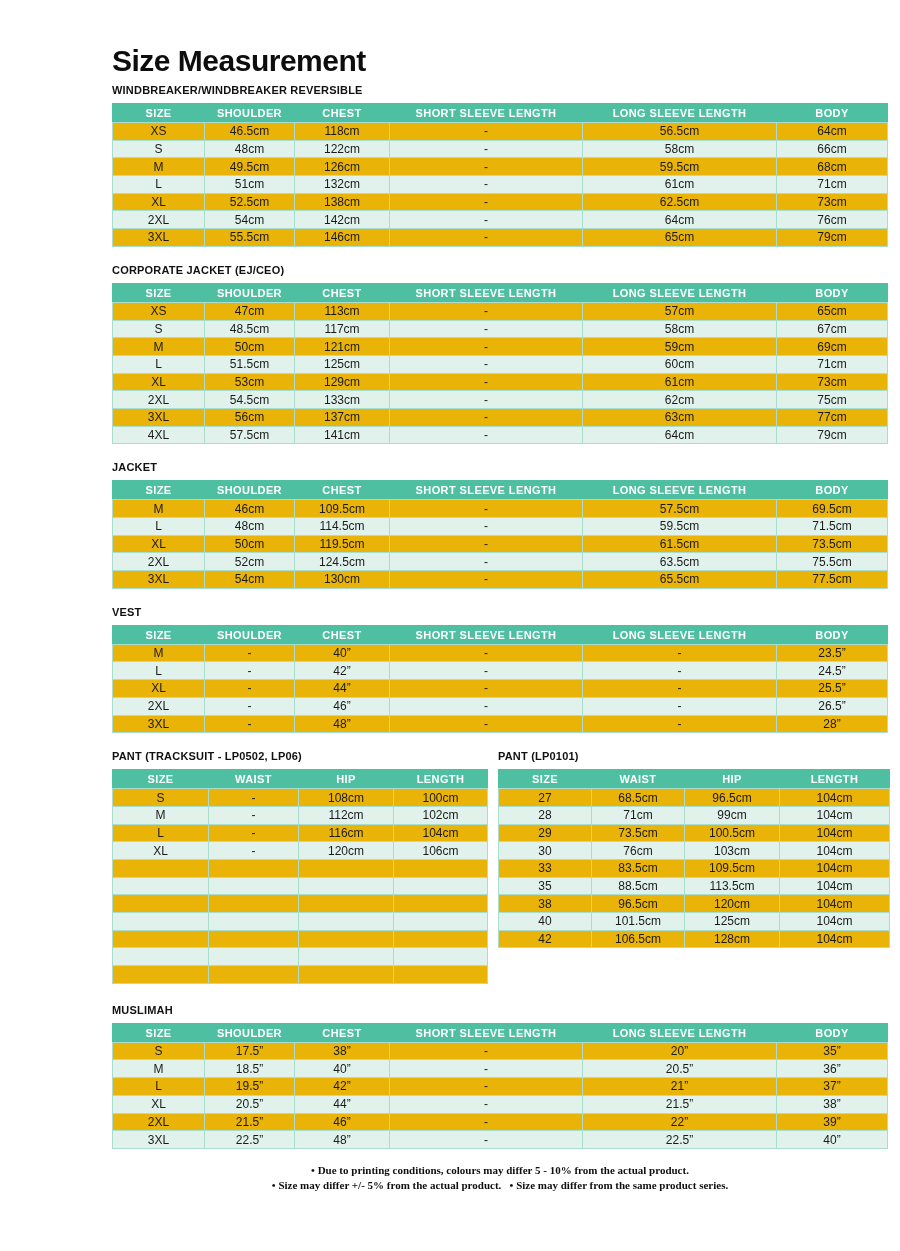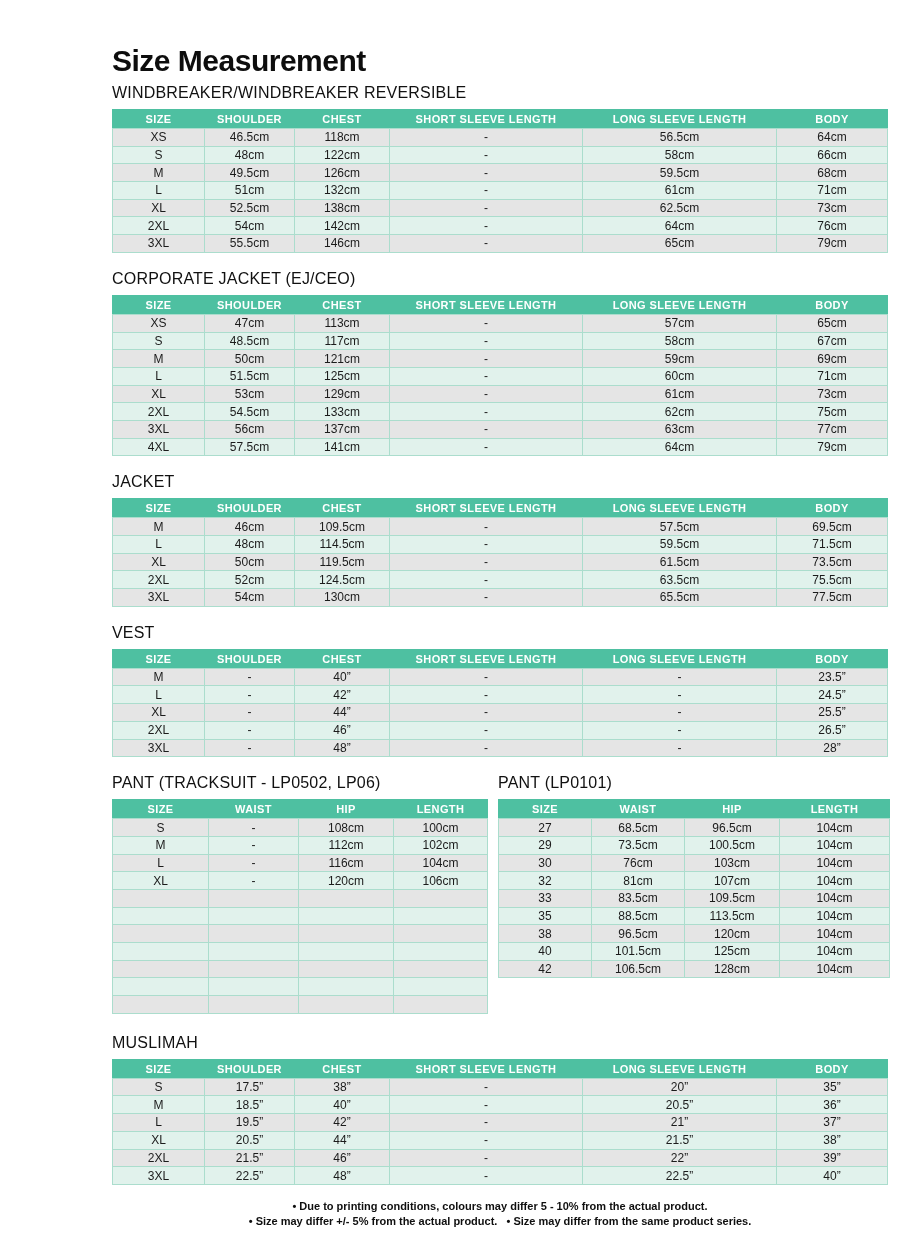--- a/index.html
+++ b/index.html
@@ -8,23 +8,23 @@
     --border:#ABDDCD;
     --text:#1B1B1B;
     --header-text:#FFFFFF;
   }
   *{box-sizing:border-box;margin:0;padding:0;}
   html,body{background:#ffffff;}
   body{font-family:"Liberation Sans",sans-serif;color:var(--text);}
   .page{position:relative;width:900px;height:1251px;background:#ffffff;overflow:hidden;padding-left:45px;}
   .content{position:absolute;left:112px;top:44px;width:776px;}
   h1.title{font-size:30px;line-height:34px;font-weight:800;letter-spacing:-0.5px;color:#0d0d0d;margin-bottom:6px;}
-  .section-title{font-size:16px;font-weight:400;letter-spacing:0.2px;color:#111;margin-top:17px;margin-bottom:7px;}
+  .section-title{font-size:11px;font-weight:700;letter-spacing:0.2px;color:#111;margin-top:17px;margin-bottom:7px;}
   .first .section-title{margin-top:0;}
-  table.data-table{border-collapse:collapse;table-layout:fixed;background:#e5e5e5;}
+  table.data-table{border-collapse:collapse;table-layout:fixed;background:#eab308;}
   table.main-cols{width:775px;}
   table.pant-left{width:375px;}
   table.pant-right{width:391px;}
   .data-table th{
     background:var(--header-bg);color:var(--header-text);
     font-size:11px;font-weight:700;letter-spacing:0.4px;
     height:19px;text-align:center;vertical-align:middle;
     border:1px solid var(--header-bg);
     border-left:1px solid rgba(255,255,255,0.55);
     border-bottom:1px solid var(--border);
@@ -32,21 +32,21 @@
   .data-table th:first-child{border-left:1px solid var(--header-bg);}
   .data-table td{
     font-size:12px;height:17.7px;text-align:center;vertical-align:middle;
     border:1px solid var(--border);color:var(--text);
   }
   .data-table tbody tr:nth-child(even) td{background:var(--row-alt-bg);}
   .pant-row{display:flex;gap:10px;align-items:flex-start;}
   .pant-col{flex:0 0 auto;}
   .muslimah-section .section-title{margin-top:20px;}
   .footer{margin-top:14px;text-align:center;}
-  .footer .note{font-size:11px;font-weight:700;line-height:15px;white-space:pre-wrap;color:#0f0f0f;}
+  .footer .note{font-size:11px;font-weight:700;line-height:15px;white-space:pre-wrap;color:#0f0f0f;font-family:Liberation Serif, serif;}
 </style>
 </head>
 <body>
 
 <div class="page">
   <div class="content">
 
     <h1 class="title">Size Measurement</h1>
 
     <section class="first">
@@ -459,35 +459,35 @@
               </tr>
             </thead>
             <tbody>
               <tr>
                 <td>27</td>
                 <td>68.5cm</td>
                 <td>96.5cm</td>
                 <td>104cm</td>
               </tr>
               <tr>
+                <td>28</td>
+                <td>71cm</td>
+                <td>99cm</td>
+                <td>104cm</td>
+              </tr>
+              <tr>
                 <td>29</td>
                 <td>73.5cm</td>
                 <td>100.5cm</td>
                 <td>104cm</td>
               </tr>
               <tr>
                 <td>30</td>
                 <td>76cm</td>
                 <td>103cm</td>
-                <td>104cm</td>
-              </tr>
-              <tr>
-                <td>32</td>
-                <td>81cm</td>
-                <td>107cm</td>
                 <td>104cm</td>
               </tr>
               <tr>
                 <td>33</td>
                 <td>83.5cm</td>
                 <td>109.5cm</td>
                 <td>104cm</td>
               </tr>
               <tr>
                 <td>35</td>

